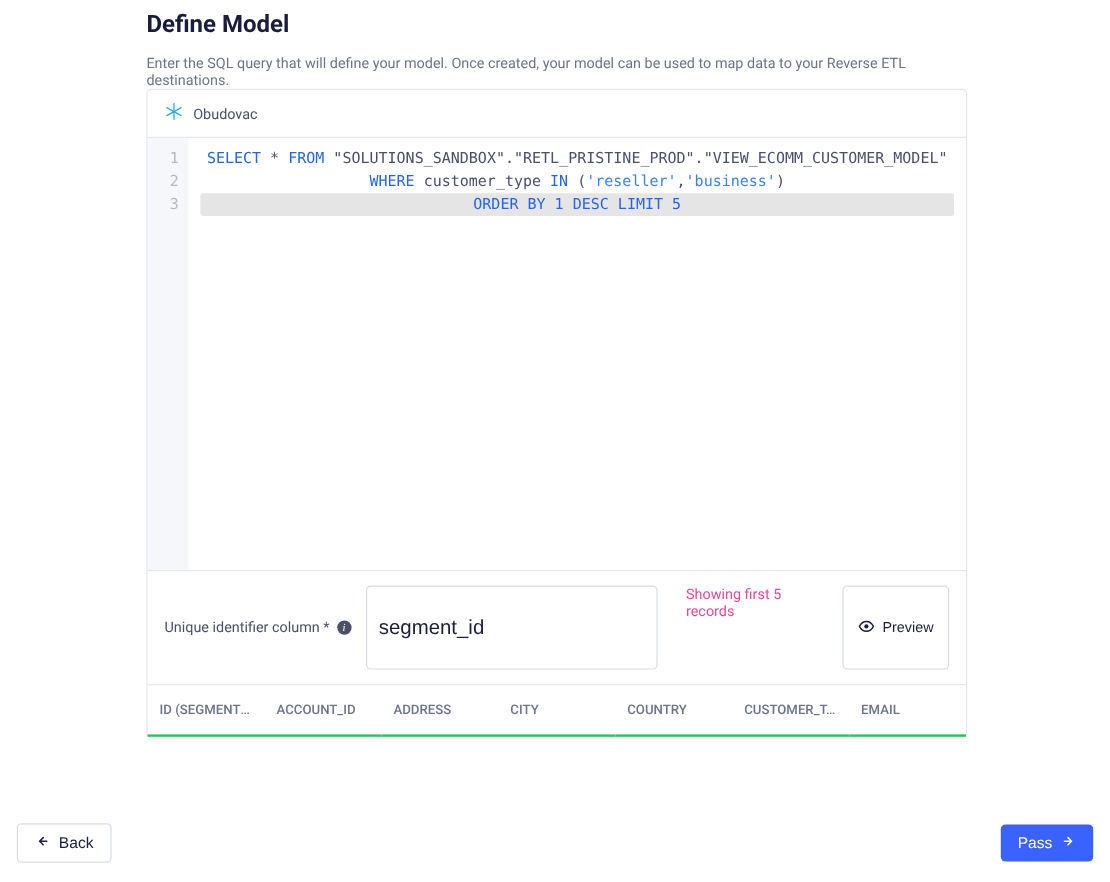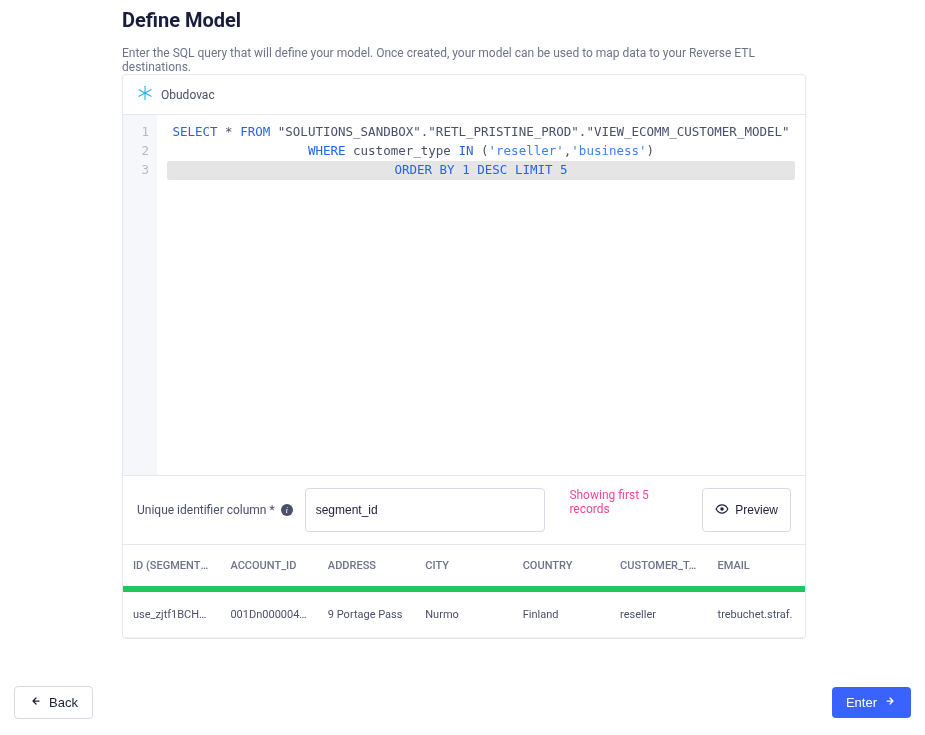--- a/index.html
+++ b/index.html
@@ -86,22 +86,22 @@
   }
   .controls-row .label {
     display: flex;
     align-items: center;
     gap: 6px;
     white-space: nowrap;
   }
   .controls-row input[type="text"] {
     border: 1px solid #d8dbe6;
     border-radius: 4px;
-    padding: 14px 10px;
-    font-size: 12px;
+    padding: 24px 10px;
+    font-size: 17px;
     width: 244px;
     color: #1b1f3b;
   }
   .controls-row .spacer { flex: 1; }
   .records-text { color: #ec4899; font-size: 12px; }
   .preview-btn {
     display: inline-flex;
     align-items: center;
     gap: 6px;
     border: 1px solid #d8dbe6;
@@ -117,21 +117,21 @@
     width: 100%;
     border-collapse: collapse;
     font-size: 11px;
     table-layout: fixed;
   }
   table.results th {
     text-align: left;
     padding: 14px 10px;
     color: #6d7489;
     font-weight: 500;
-    border-bottom: 6px solid #22c55e;
+    border-bottom: 2px solid #22c55e;
     white-space: nowrap;
     overflow: hidden;
     text-overflow: ellipsis;
   }
   table.results td {
     padding: 16px 10px;
     color: #4a4f6a;
     border-bottom: 1px solid #eef0f6;
     white-space: nowrap;
     overflow: hidden;
@@ -244,45 +244,36 @@
               <th>ID (SEGMENT_…</th>
               <th>ACCOUNT_ID</th>
               <th>ADDRESS</th>
               <th>CITY</th>
               <th>COUNTRY</th>
               <th>CUSTOMER_T…</th>
               <th>EMAIL</th>
             </tr>
           </thead>
         <tbody id="tbody">
-            <tr>
-              <td>use_zjtf1BCH6…</td>
-              <td>001Dn000004…</td>
-              <td>9 Portage Pass</td>
-              <td>Nurmo</td>
-              <td>Finland</td>
-              <td>reseller</td>
-              <td>trebuchet.straf.</td>
-            </tr>
           </tbody>
       </table>
     </div>
   </div>
 </div>
 
 <div class="footer">
   <button class="back-btn">
     <span>
       <svg class="arrow" viewBox="0 0 24 24">
           <path fill="none" stroke="#1b1f3b" stroke-width="2.5" stroke-linecap="round" stroke-linejoin="round" d="M14 6l-6 6 6 6M8 12h12"></path>
         </svg>
     </span>
     <span>Back</span>
   </button>
   <button class="next-btn">
-    <span>Enter</span>
+    <span>Pass</span>
     <span>
       <svg class="arrow" viewBox="0 0 24 24">
           <path fill="none" stroke="#ffffff" stroke-width="2.5" stroke-linecap="round" stroke-linejoin="round" d="M10 6l6 6-6 6M4 12h12"></path>
         </svg>
     </span>
   </button>
 </div>
 
 </body></html>

